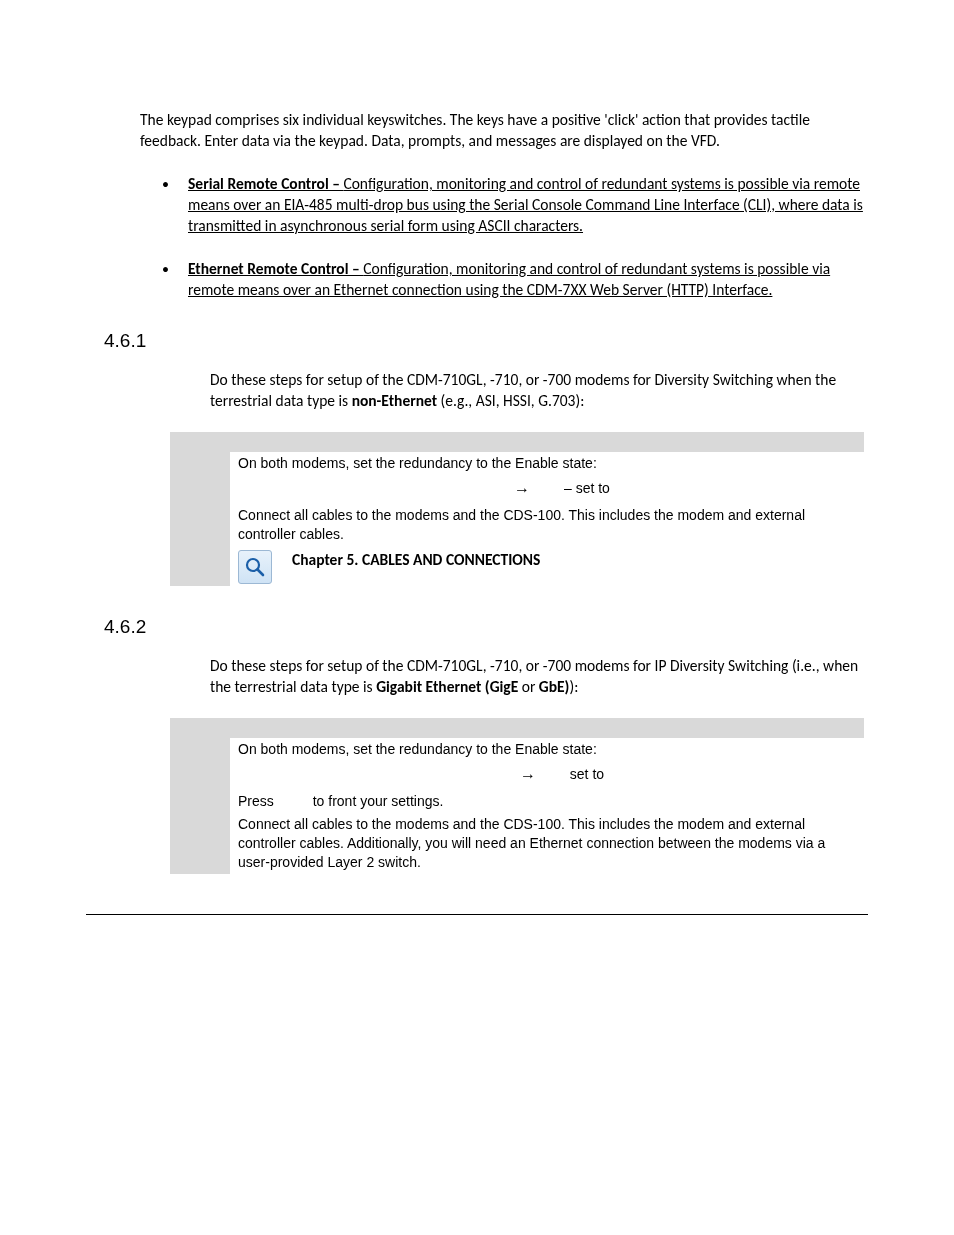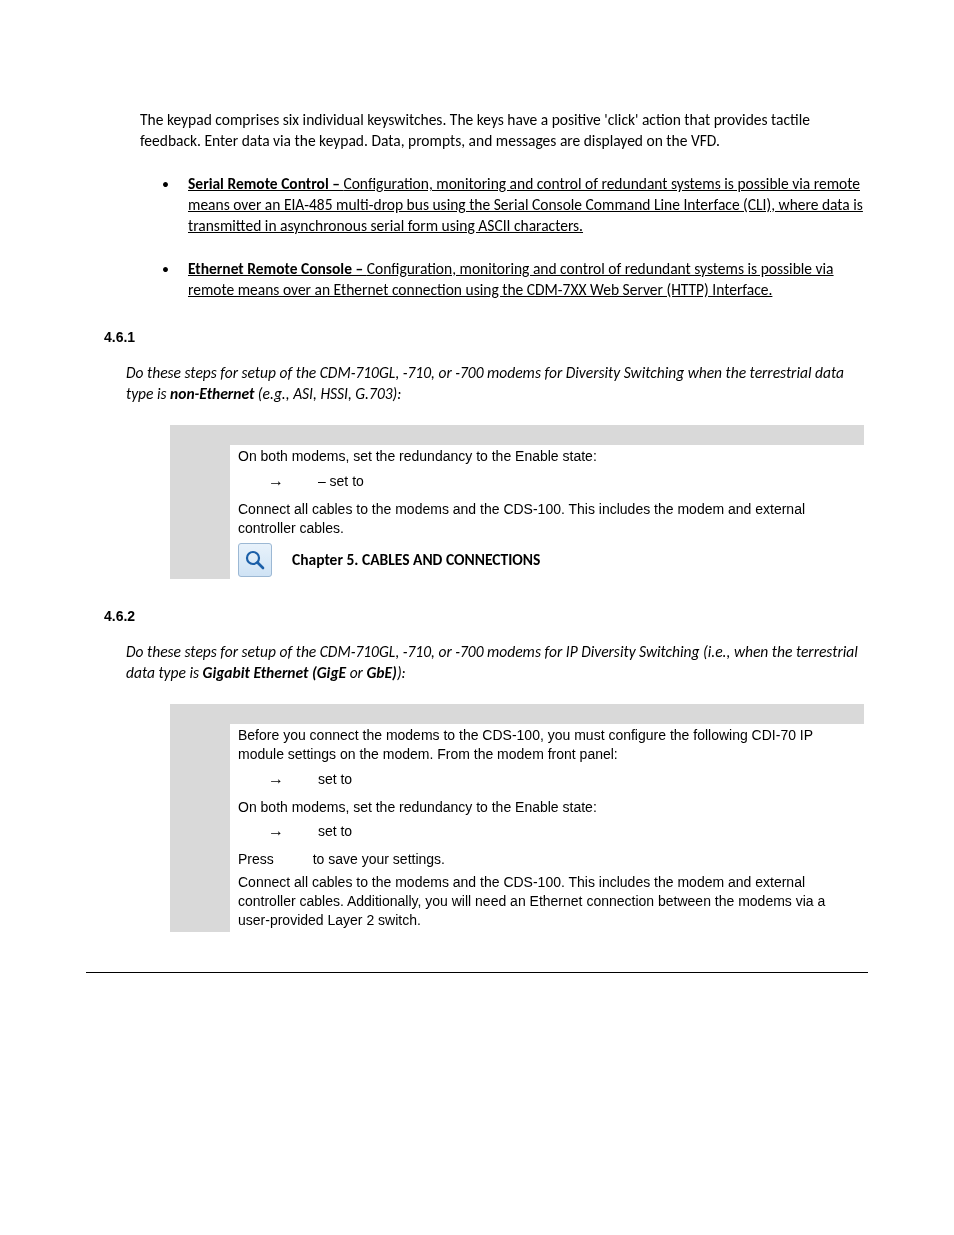--- a/index.html
+++ b/index.html
@@ -13,45 +13,45 @@
     font-size: 15.5px;
     line-height: 1.35;
   }
   .indent1 { margin-left: 50px; margin-bottom: 22px; }
   .bullet-row { display: flex; margin-left: 72px; margin-bottom: 22px; }
   .bullet { width: 26px; flex: 0 0 26px; font-size: 14px; padding-top: 2px; }
   .bullet-text { flex: 1; text-decoration: underline; }
   .bold { font-weight: 700; }
   h2.section {
     font-family: Arial, Helvetica, sans-serif;
-    font-weight: 700;
-    font-size: 14px;
+    font-weight: 400;
+    font-size: 19px;
     margin-top: 28px;
     margin-bottom: 16px;
     display: flex;
   }
   h2.section .num { width: 66px; flex: 0 0 66px; margin-left: 14px; }
-  .para { margin-left: 36px; margin-bottom: 20px; font-style: italic; }
+  .para { margin-left: 120px; margin-bottom: 20px; }
   table.steps {
     border-collapse: collapse;
     width: 100%;
     margin-left: 80px;
     width: calc(100% - 80px);
     font-family: Arial, Helvetica, sans-serif;
     font-size: 14px;
     margin-bottom: 20px;
   }
   table.steps td { vertical-align: top; padding: 2px 8px; }
   table.steps tr.headrow td { background: #d9d9d9; height: 20px; }
   table.steps td.stepcol { background: #d9d9d9; width: 60px; }
   table.steps td.content { background: #ffffff; }
-  .arrow-line { padding: 4px 0; }
+  .arrow-line { text-align: center; padding: 4px 0; }
   .arrow { font-family: Arial, sans-serif; font-weight: 700; font-size: 16px; display:inline-block; margin: 0 30px; }
   .setto { display:inline-block; }
-  .chapter-ref { display: flex; align-items: center; gap: 20px; padding-top: 6px; }
+  .chapter-ref { display: flex; align-items: flex-start; gap: 20px; padding-top: 6px; }
   .mag-icon {
     width: 34px; height: 34px;
     background: linear-gradient(180deg,#e8f2fb 0%,#cfe3f5 100%);
     border: 1px solid #9cb8d4;
     border-radius: 3px;
     display:flex; align-items:center; justify-content:center;
     flex-shrink: 0;
   }
   .chapter-text { font-family: Calibri, Arial, sans-serif; font-weight: 700; font-size: 15.5px; }
   hr.footer { margin-top: 40px; border: none; border-top: 1px solid #000; margin-left: -4px; margin-right: -4px;}
@@ -64,21 +64,21 @@
 <div class="bullet-row">
   <div class="bullet">•</div>
   <div class="bullet-text">
     <span class="bold">Serial Remote Control – </span><span>Configuration, monitoring and control of redundant systems is possible via remote means over an EIA-485 multi-drop bus using the Serial Console Command Line Interface (CLI), where data is transmitted in asynchronous serial form using ASCII characters.</span>
   </div>
 </div>
 
 <div class="bullet-row">
   <div class="bullet">•</div>
   <div class="bullet-text">
-    <span class="bold">Ethernet Remote Console – </span><span>Configuration, monitoring and control of redundant systems is possible via remote means over an Ethernet connection using the CDM-7XX Web Server (HTTP) Interface.</span>
+    <span class="bold">Ethernet Remote Control – </span><span>Configuration, monitoring and control of redundant systems is possible via remote means over an Ethernet connection using the CDM-7XX Web Server (HTTP) Interface.</span>
   </div>
 </div>
 
 <h2 class="section">
   <span class="num">4.6.1</span>
 </h2>
 
 <p class="para">
   <span>Do these steps for setup of the CDM-710GL, -710, or -700 modems for Diversity Switching when the terrestrial data type is </span><span class="bold">non-Ethernet</span><span> (e.g., ASI, HSSI, G.703):</span>
 </p>
@@ -127,41 +127,31 @@
 
 <table class="steps">
   <tbody>
       <tr class="headrow">
     <td class="stepcol"></td>
     <td></td>
   </tr>
   <tr>
     <td class="stepcol"></td>
     <td class="content">
-      <div>Before you connect the modems to the CDS-100, you must configure the following CDI-70 IP module settings on the modem. From the modem front panel:</div>
-      <div class="arrow-line">
-        <span class="arrow">→</span>
-        <span class="setto">set to</span>
-      </div>
-    </td>
-  </tr>
-  <tr>
-    <td class="stepcol"></td>
-    <td class="content">
       <div>On both modems, set the redundancy to the Enable state:</div>
       <div class="arrow-line">
         <span class="arrow">→</span>
         <span class="setto">set to</span>
       </div>
     </td>
   </tr>
   <tr>
     <td class="stepcol"></td>
     <td class="content">
-      <span>Press </span>&nbsp;&nbsp;&nbsp;&nbsp;&nbsp;&nbsp;&nbsp;&nbsp;<span> to save your settings.</span>
+      <span>Press </span>&nbsp;&nbsp;&nbsp;&nbsp;&nbsp;&nbsp;&nbsp;&nbsp;<span> to front your settings.</span>
     </td>
   </tr>
   <tr>
     <td class="stepcol"></td>
     <td class="content">
       <div>Connect all cables to the modems and the CDS-100. This includes the modem and external controller cables. Additionally, you will need an Ethernet connection between the modems via a user-provided Layer 2 switch.</div>
     </td>
   </tr>
 </tbody>
   </table>

